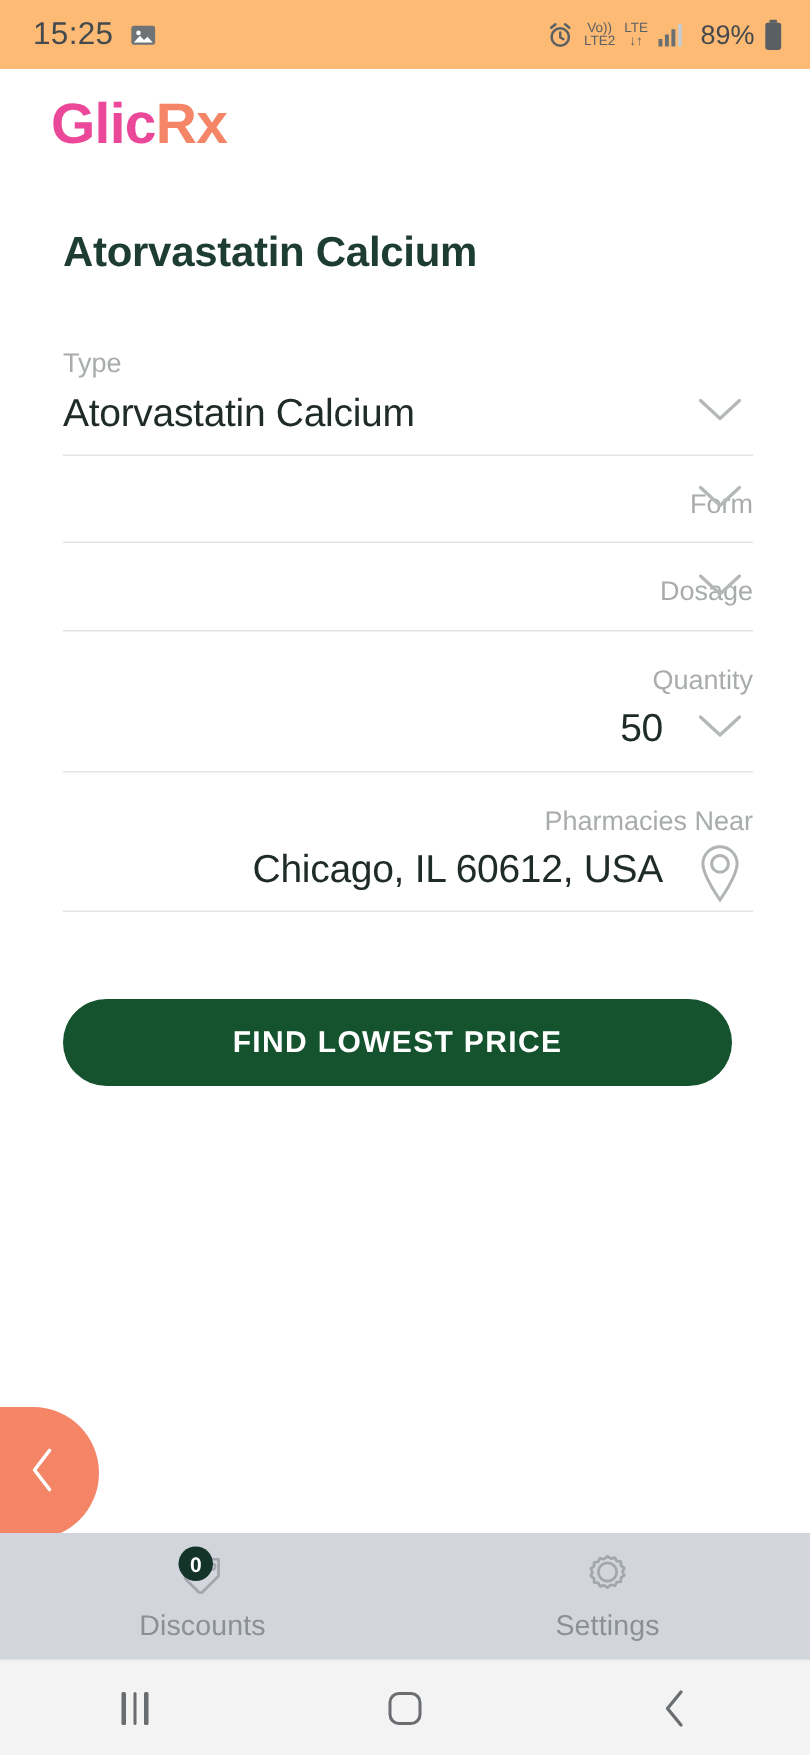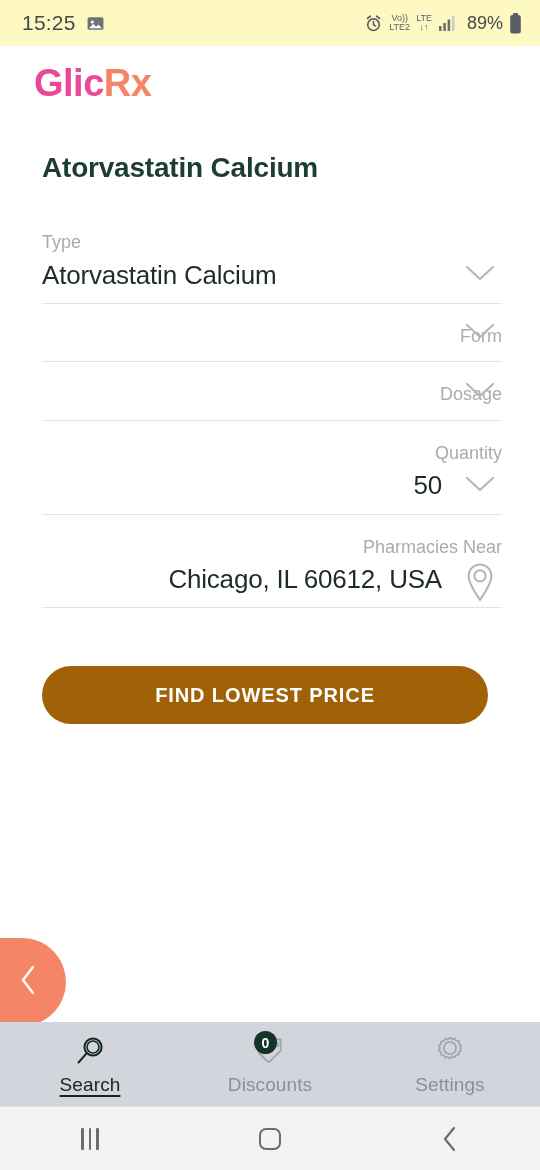--- a/index.html
+++ b/index.html
@@ -16,21 +16,21 @@
     position: relative;
   }
 
   
   .status-bar {
     height: 46px;
     display: flex;
     align-items: center;
     justify-content: space-between;
     padding: 0 18px 0 22px;
-    background: #fef9c3;
+    background: #fdba74;
   }
   .status-left {
     display: flex;
     align-items: center;
     gap: 10px;
   }
   .status-time {
     font-size: 21px;
     color: #44494d;
     letter-spacing: 0.2px;
@@ -115,21 +115,21 @@
     align-items: center;
     justify-content: center;
   }
   .field-icon.pin { bottom: 2px; }
 
   
   .cta-wrap { padding: 58px 52px 0 42px; }
   .cta {
     width: 100%;
     height: 58px;
-    background: #a16207;
+    background: #14532d;
     color: #ffffff;
     border: none;
     border-radius: 30px;
     font-size: 20px;
     font-weight: bold;
     letter-spacing: 0.9px;
     font-family: "Liberation Sans", sans-serif;
     cursor: pointer;
   }
 
@@ -360,30 +360,20 @@
 <div class="float-back">
   <span>
     <svg width="20" height="32" viewBox="0 0 20 32">
         <path d="M15 3L5 16l10 13" fill="none" stroke="#ffffff" stroke-width="2.4" stroke-linecap="round" stroke-linejoin="round"></path>
       </svg>
   </span>
 </div>
 
 <div class="tabbar">
 
-  <div class="tab active">
-    <div class="tab-icon">
-      <svg width="36" height="36" viewBox="0 0 36 36">
-        <circle cx="21" cy="14" r="8.6" fill="none" stroke="#14251f" stroke-width="2"></circle>
-        <circle cx="21" cy="14" r="6" fill="none" stroke="#14251f" stroke-width="1.6"></circle>
-        <path d="M14.6 20.4L6.5 29.5" stroke="#14251f" stroke-width="2" stroke-linecap="round"></path>
-      </svg>
-    </div>
-    <div class="tab-label">Search</div>
-  </div>
 
   <div class="tab">
     <div class="tab-icon">
       <svg width="36" height="36" viewBox="0 0 36 36">
         <path d="M17.5 6.5h11.2v11.2L18.2 28.2a2.1 2.1 0 0 1-3 0l-8.2-8.2a2.1 2.1 0 0 1 0-3z" fill="none" stroke="#a2a7ad" stroke-width="1.8" stroke-linejoin="round"></path>
         <circle cx="24.4" cy="11.4" r="2.1" fill="none" stroke="#a2a7ad" stroke-width="1.7"></circle>
       </svg>
       <span class="badge">0</span>
     </div>
     <div class="tab-label">Discounts</div>

